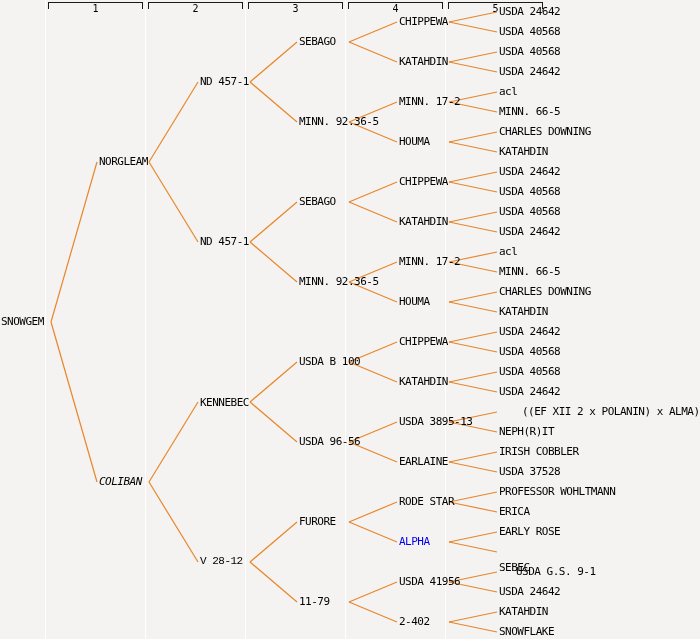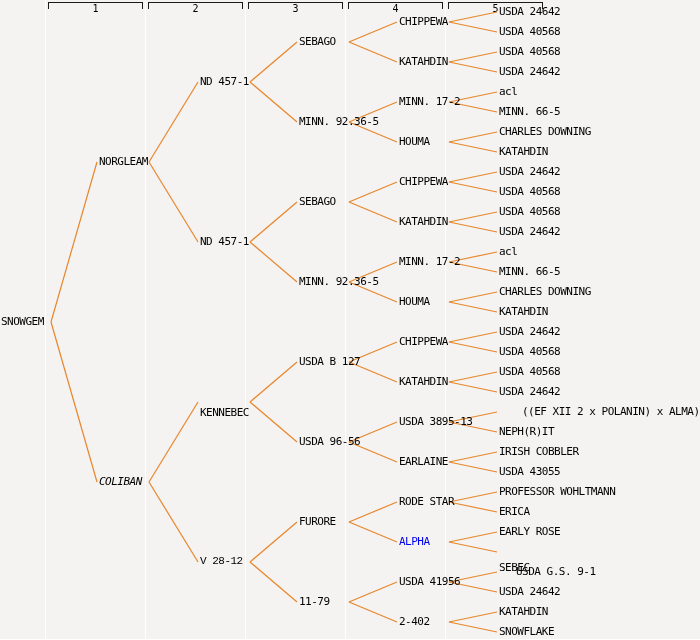--- a/index.html
+++ b/index.html
@@ -157,29 +157,29 @@
       <div class="node" style="left: 399px; top: 295px;">HOUMA</div>
       <div class="node" style="left: 299px; top: 275px;">MINN. 92.36-5</div>
       <div class="node" style="left: 200px; top: 235px;">ND 457-1</div>
       <div class="node" style="left: 99px; top: 155px;">NORGLEAM</div>
       <div class="node" style="left: 499px; top: 325px;">USDA 24642</div>
       <div class="node" style="left: 499px; top: 345px;">USDA 40568</div>
       <div class="node" style="left: 399px; top: 335px;">CHIPPEWA</div>
       <div class="node" style="left: 499px; top: 365px;">USDA 40568</div>
       <div class="node" style="left: 499px; top: 385px;">USDA 24642</div>
       <div class="node" style="left: 399px; top: 375px;">KATAHDIN</div>
-      <div class="node" style="left: 299px; top: 355px;">USDA B 127</div>
+      <div class="node" style="left: 299px; top: 355px;">USDA B 100</div>
       <div class="node" style="left: 499px; top: 405px; margin-left: 23px;">((EF XII 2 x POLANIN) x ALMA)</div>
       <div class="node" style="left: 499px; top: 425px;">NEPH(R)IT</div>
       <div class="node" style="left: 399px; top: 415px;">USDA 3895-13</div>
       <div class="node" style="left: 499px; top: 445px;">IRISH COBBLER</div>
-      <div class="node" style="left: 499px; top: 465px;">USDA 43055</div>
+      <div class="node" style="left: 499px; top: 465px;">USDA 37528</div>
       <div class="node" style="left: 399px; top: 455px;">EARLAINE</div>
       <div class="node" style="left: 299px; top: 435px;">USDA 96-56</div>
-      <div class="node" style="left: 200px; top: 406px;">KENNEBEC</div>
+      <div class="node" style="left: 200px; top: 396px;">KENNEBEC</div>
       <div class="node" style="left: 499px; top: 485px;">PROFESSOR WOHLTMANN</div>
       <div class="node" style="left: 499px; top: 505px;">ERICA</div>
       <div class="node" style="left: 399px; top: 495px;">RODE STAR</div>
       <div class="node" style="left: 499px; top: 525px;">EARLY ROSE</div>
       <div class="node" style="left: 499px; top: 545px; margin-top: 16px;">SEBEC</div>
       <div class="node hl" style="left: 399px; top: 535px;">ALPHA</div>
       <div class="node" style="left: 299px; top: 515px;">FURORE</div>
       <div class="node" style="left: 516px; top: 565px;">USDA G.S. 9-1</div>
       <div class="node" style="left: 499px; top: 585px;">USDA 24642</div>
       <div class="node" style="left: 399px; top: 575px;">USDA 41956</div>

